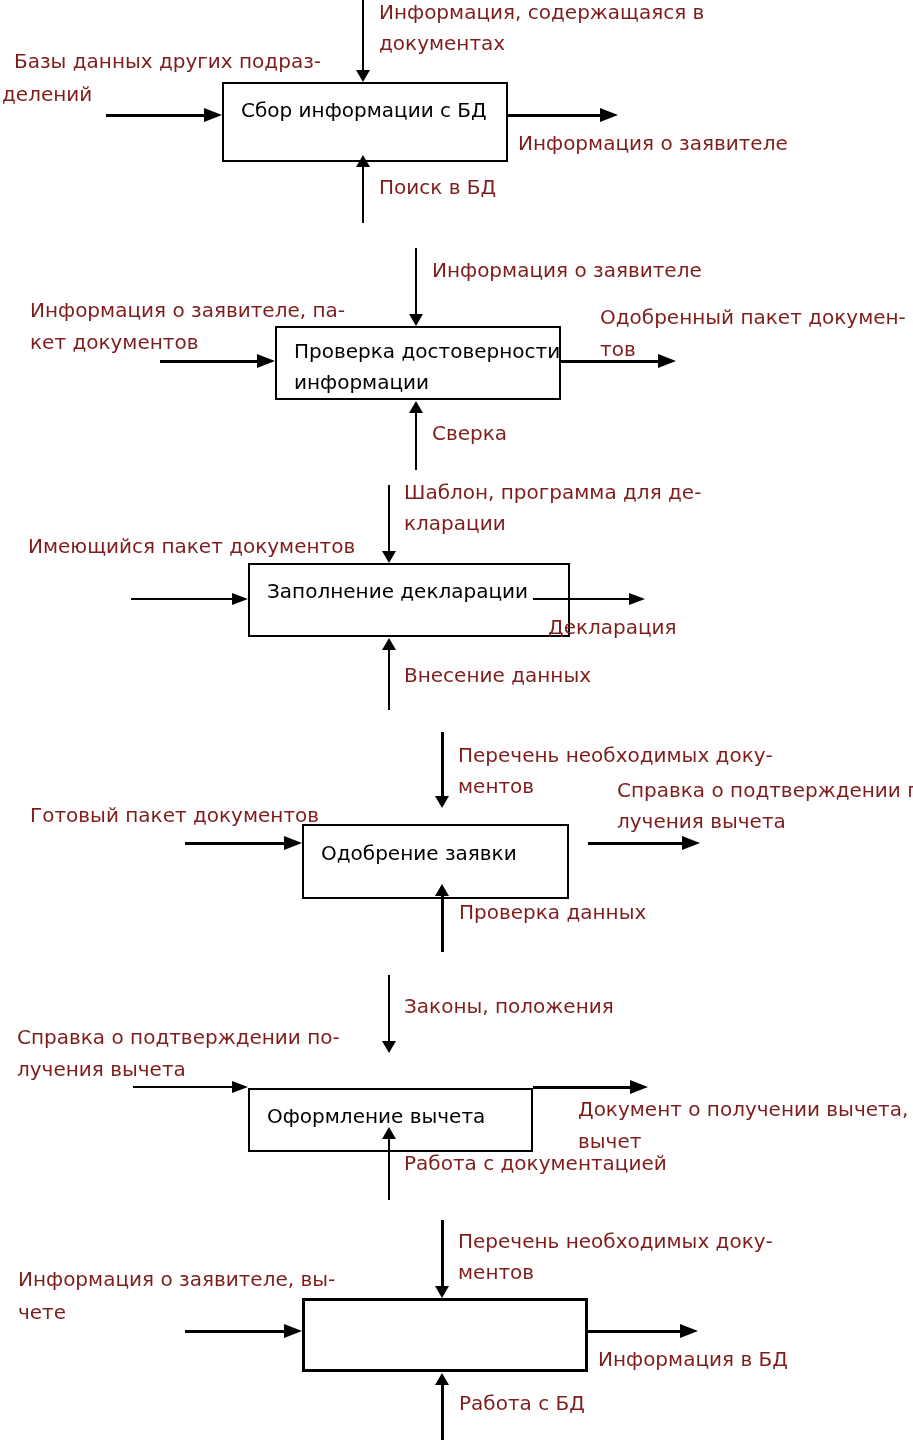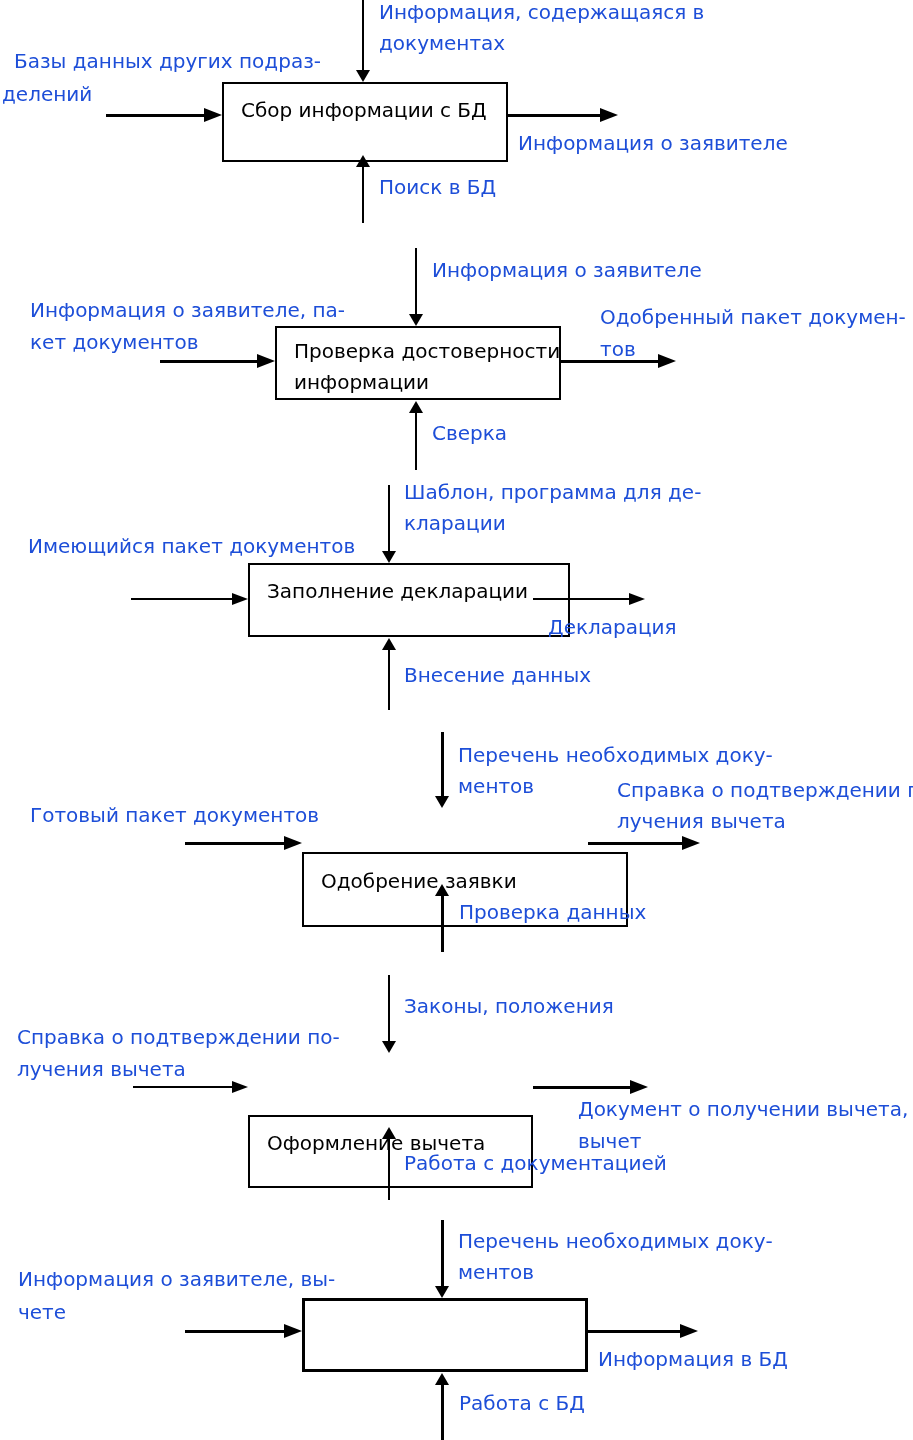--- a/index.html
+++ b/index.html
@@ -2,21 +2,21 @@
 <html><head>
 <meta charset="utf-8">
 <style>
   html,body{margin:0;padding:0;background:#fff;}
   #canvas{
     position:relative;width:913px;height:1440px;background:#ffffff;
     font-family:"DejaVu Sans","Liberation Sans",sans-serif;
     color:#000;overflow:hidden;
   }
   .lbl{
-    position:absolute;font-size:20px;line-height:23px;white-space:nowrap;color:#1d4ed8;
+    position:absolute;font-size:20px;line-height:23px;white-space:nowrap;color:#7f1d1d;
   }
   .pbox{
     position:absolute;box-sizing:border-box;border:2px solid #000;background:#fff;
     font-size:20px;line-height:31px;
   }
   .pbox.thick{border-width:3px;}
   .pbox .btxt{padding-left:17px;white-space:nowrap;}
   .hline,.vline{position:absolute;background:#000;}
   .tri{position:absolute;width:0;height:0;}
   .tri.r{border-top:7px solid transparent;border-bottom:7px solid transparent;border-left:18px solid #000;}
@@ -104,21 +104,21 @@
   <div>
     <div class="lbl" style="left:458px;top:744px">Перечень необходимых доку-</div>
     <div class="lbl" style="left:458px;top:775px">ментов</div>
     <div class="vline" style="left:441px;top:732px;width:3px;height:64px"></div>
     <div class="tri d" style="left:435px;top:796px"></div>
 
     <div class="lbl" style="left:30px;top:804px">Готовый пакет документов</div>
     <div class="hline" style="left:185px;top:842px;width:99px;height:3px"></div>
     <div class="tri r" style="left:284px;top:836px"></div>
 
-    <div class="pbox" style="left:302px;top:852px;width:326px;height:75px">
+    <div class="pbox" style="left:302px;top:824px;width:267px;height:75px">
       <div class="btxt" style="padding-top:12px">Одобрение заявки</div>
     </div>
 
     <div class="hline" style="left:588px;top:842px;width:94px;height:3px"></div>
     <div class="tri r" style="left:682px;top:836px"></div>
     <div class="lbl" style="left:617px;top:779px">Справка о подтверждении по-</div>
     <div class="lbl" style="left:617px;top:810px">лучения вычета</div>
 
     <div class="tri u" style="left:435px;top:884px"></div>
     <div class="vline" style="left:441px;top:896px;width:3px;height:56px"></div>
@@ -128,21 +128,21 @@
   <div>
     <div class="lbl" style="left:404px;top:995px">Законы, положения</div>
     <div class="vline" style="left:388px;top:975px;width:2px;height:66px"></div>
     <div class="tri d" style="left:382px;top:1041px"></div>
 
     <div class="lbl" style="left:17px;top:1026px">Справка о подтверждении по-</div>
     <div class="lbl" style="left:17px;top:1058px">лучения вычета</div>
     <div class="hline" style="left:133px;top:1086px;width:99px;height:2px"></div>
     <div class="tri rt" style="left:232px;top:1081px"></div>
 
-    <div class="pbox" style="left:248px;top:1115px;width:285px;height:73px">
+    <div class="pbox" style="left:248px;top:1088px;width:285px;height:64px">
       <div class="btxt" style="padding-top:11px">Оформление вычета</div>
     </div>
 
     <div class="hline" style="left:533px;top:1086px;width:97px;height:3px"></div>
     <div class="tri r" style="left:630px;top:1080px"></div>
     <div class="lbl" style="left:578px;top:1098px">Документ о получении вычета,</div>
     <div class="lbl" style="left:578px;top:1130px">вычет</div>
 
     <div class="tri u" style="left:382px;top:1127px"></div>
     <div class="vline" style="left:388px;top:1139px;width:2px;height:61px"></div>

